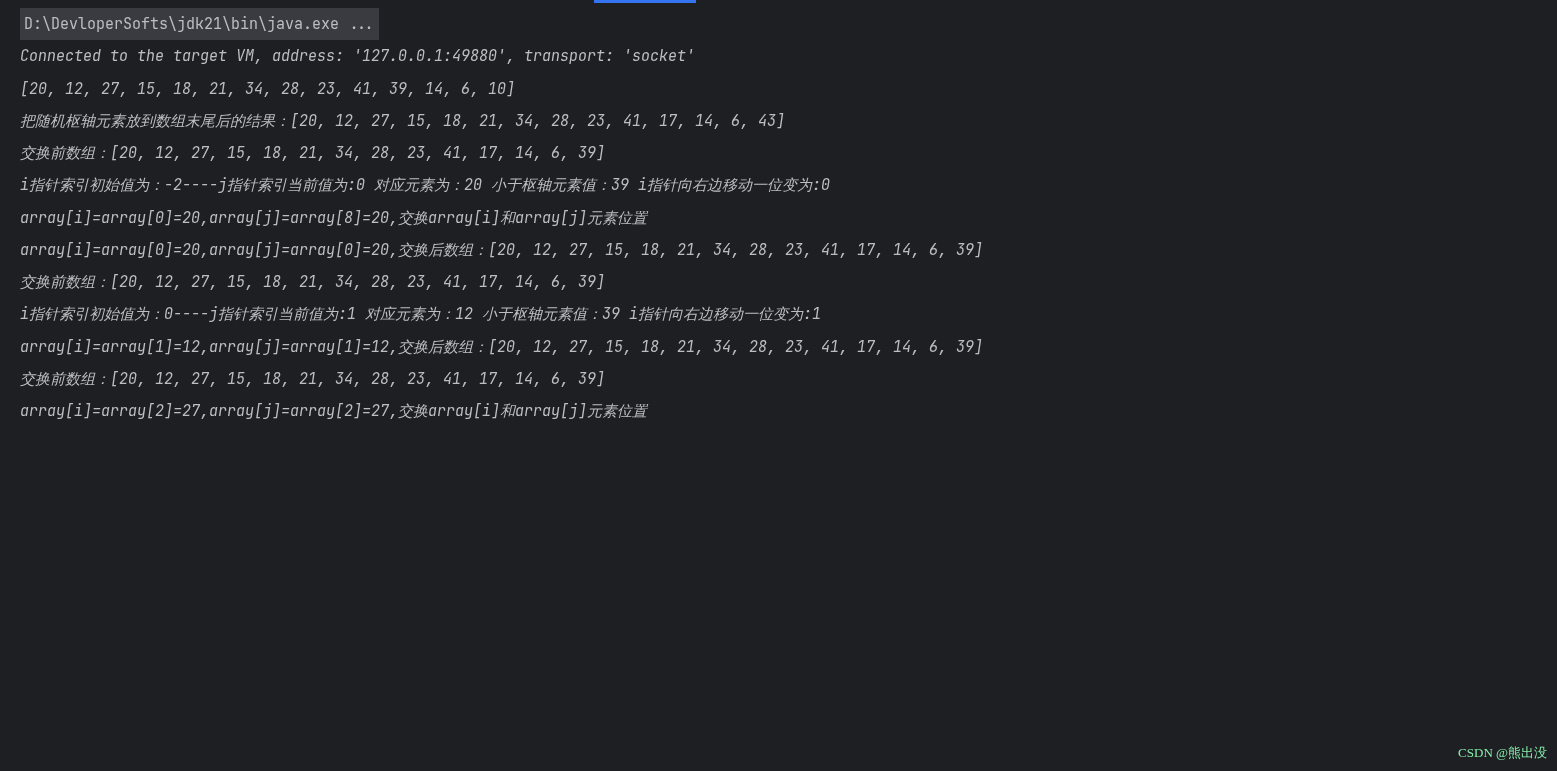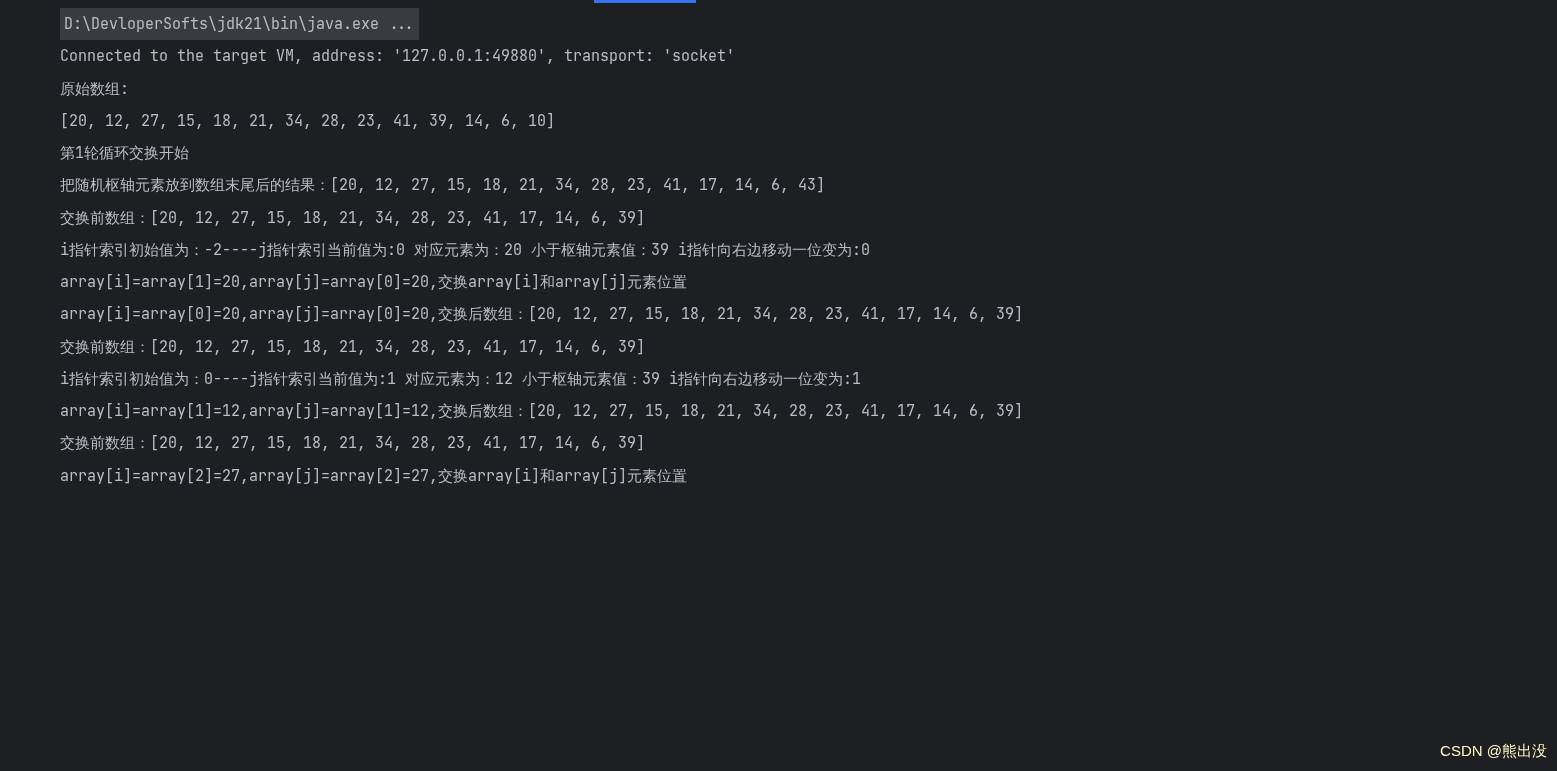--- a/index.html
+++ b/index.html
@@ -21,58 +21,56 @@
     .active-tab-indicator {
       position: absolute;
       top: 0;
       left: 594px;
       width: 102px;
       height: 3px;
       background-color: #3574f0;
     }
     .console-content {
       padding: 8px 0 0 20px;
-      margin-left: 40px;
     }
     .cmd-line {
       background-color: #393b40;
       display: inline-block;
       padding: 0 4px;
       color: #bcbec4;
     }
     .console-line {
       white-space: pre;
       color: #bcbec4;
+      font-style: italic;
     }
     .watermark {
       position: absolute;
       bottom: 4px;
       right: 10px;
-      color: #fef9c3;
-      font-size: 15px;
-      font-family: Liberation Sans, sans-serif;
+      color: #86efac;
+      font-size: 13px;
+      font-family: Liberation Serif, serif;
     }
   </style>
 </head>
 <body>
 
 <div class="active-tab-indicator"></div>
 
 <div class="console-content">
   <div><span class="cmd-line">D:\DevloperSofts\jdk21\bin\java.exe ...</span></div>
   <div class="console-line">Connected to the target VM, address: '127.0.0.1:49880', transport: 'socket'</div>
-  <div class="console-line">原始数组:</div>
   <div class="console-line">[20, 12, 27, 15, 18, 21, 34, 28, 23, 41, 39, 14, 6, 10]</div>
   <div class="console-line"></div>
-  <div class="console-line">第1轮循环交换开始</div>
   <div class="console-line">把随机枢轴元素放到数组末尾后的结果：[20, 12, 27, 15, 18, 21, 34, 28, 23, 41, 17, 14, 6, 43]</div>
   <div class="console-line"></div>
   <div class="console-line">交换前数组：[20, 12, 27, 15, 18, 21, 34, 28, 23, 41, 17, 14, 6, 39]</div>
   <div class="console-line">i指针索引初始值为：-2----j指针索引当前值为:0 对应元素为：20 小于枢轴元素值：39 i指针向右边移动一位变为:0</div>
-  <div class="console-line">array[i]=array[1]=20,array[j]=array[0]=20,交换array[i]和array[j]元素位置</div>
+  <div class="console-line">array[i]=array[0]=20,array[j]=array[8]=20,交换array[i]和array[j]元素位置</div>
   <div class="console-line">array[i]=array[0]=20,array[j]=array[0]=20,交换后数组：[20, 12, 27, 15, 18, 21, 34, 28, 23, 41, 17, 14, 6, 39]</div>
   <div class="console-line"></div>
   <div class="console-line">交换前数组：[20, 12, 27, 15, 18, 21, 34, 28, 23, 41, 17, 14, 6, 39]</div>
   <div class="console-line">i指针索引初始值为：0----j指针索引当前值为:1 对应元素为：12 小于枢轴元素值：39 i指针向右边移动一位变为:1</div>
   <div class="console-line">array[i]=array[1]=12,array[j]=array[1]=12,交换后数组：[20, 12, 27, 15, 18, 21, 34, 28, 23, 41, 17, 14, 6, 39]</div>
   <div class="console-line"></div>
   <div class="console-line">交换前数组：[20, 12, 27, 15, 18, 21, 34, 28, 23, 41, 17, 14, 6, 39]</div>
   <div class="console-line">array[i]=array[2]=27,array[j]=array[2]=27,交换array[i]和array[j]元素位置</div>
 </div>
 

